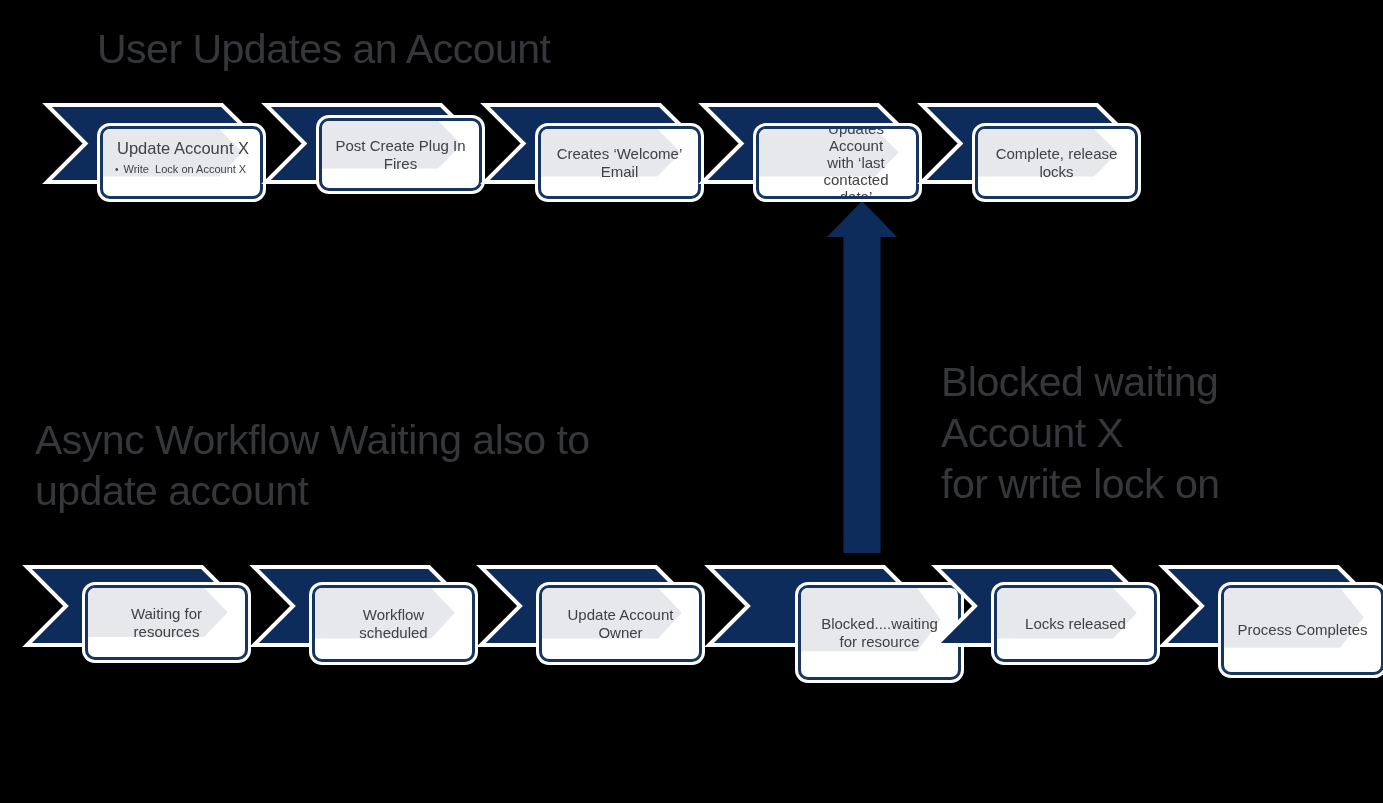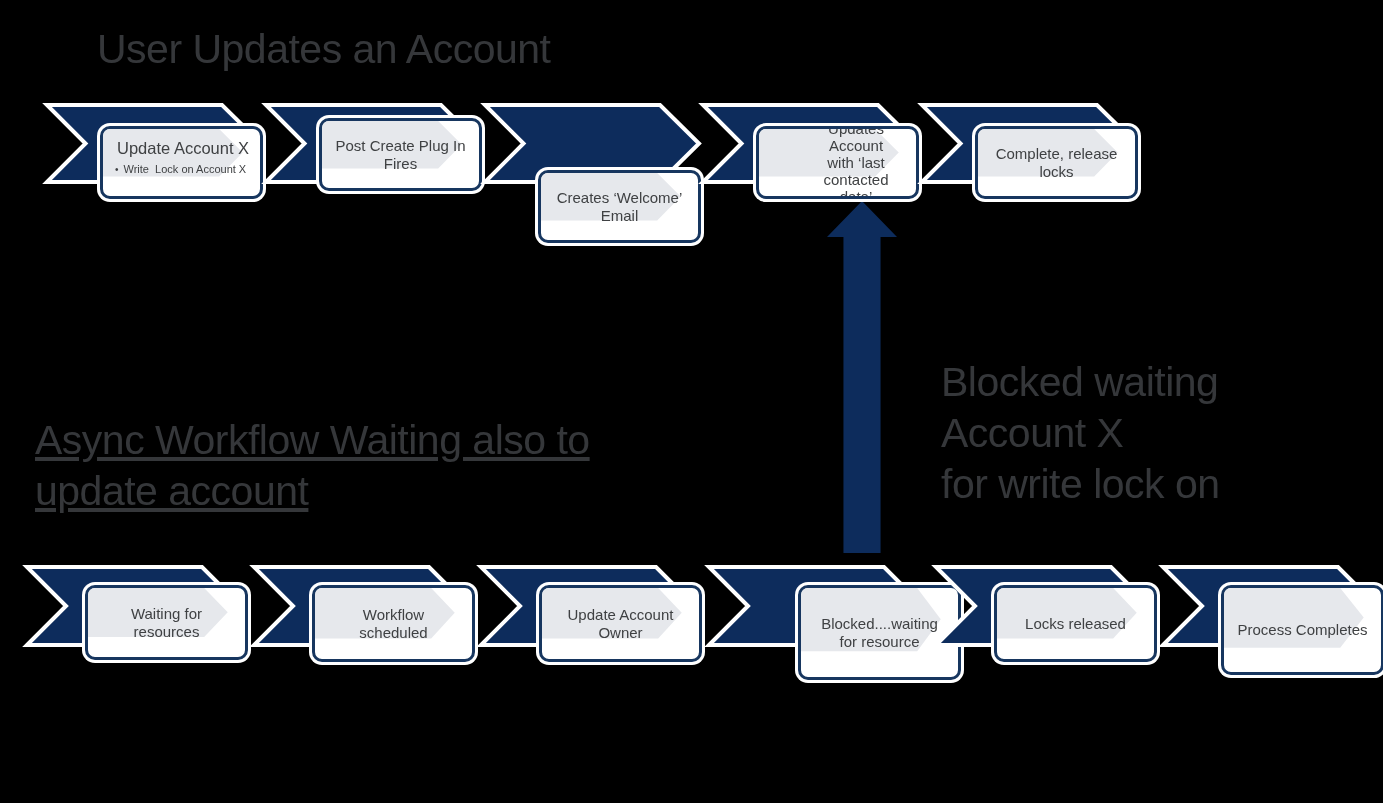--- a/index.html
+++ b/index.html
@@ -42,21 +42,21 @@
     clip-path:polygon(50% 0,100% 10.2%,76.5% 10.2%,76.5% 100%,23.5% 100%,23.5% 10.2%,0 10.2%);
   }
 </style>
 </head>
 <body>
 
 <div id="slide" style="--bg: #000000; --navy: #0d2c5c; --navy-border: #17365f; --pent: #e6e8ec; --title: #35373a; --boxtext: #3f4143; --outline: #ffffff;">
 
   <div class="big-title" style="left:97px;top:24px;">User Updates an Account</div>
 
-  <div class="big-title" style="left:35px;top:415px;text-decoration:underline;">
+  <div class="big-title" style="left:35px;top:415px;">
     <span class="line">Async Workflow Waiting also to</span>
     <span class="line">update account</span>
   </div>
 
   <div class="big-title" style="left:941px;top:357px;">
     <span class="line">Blocked waiting</span>
     <span class="line">Account X</span>
     <span class="line">for write lock on</span>
   </div>
 
@@ -85,21 +85,21 @@
           <span class="line">Post Create Plug In</span>
           <span class="line">Fires</span>
         </div>
       </div>
     </div>
 
     <div class="step" style="left:483px;top:103px;">
       <svg class="chev" width="218" height="81" viewBox="-2 -2 218 81">
         <polygon points="0,0 175,0 214,38.5 175,77 0,77 38.5,38.5" fill="#0d2c5c" stroke="#ffffff" stroke-width="4"></polygon>
       </svg>
-      <div class="card" style="left:55px;top:23px;height:73px;margin-top:44px;">
+      <div class="card" style="left:55px;top:23px;height:73px;">
         <div class="pent"></div>
         <div class="lbl">
           <span class="line">Creates ‘Welcome’</span>
           <span class="line">Email</span>
         </div>
       </div>
     </div>
 
     <div class="step" style="left:701px;top:103px;">
       <svg class="chev" width="218" height="81" viewBox="-2 -2 218 81">

